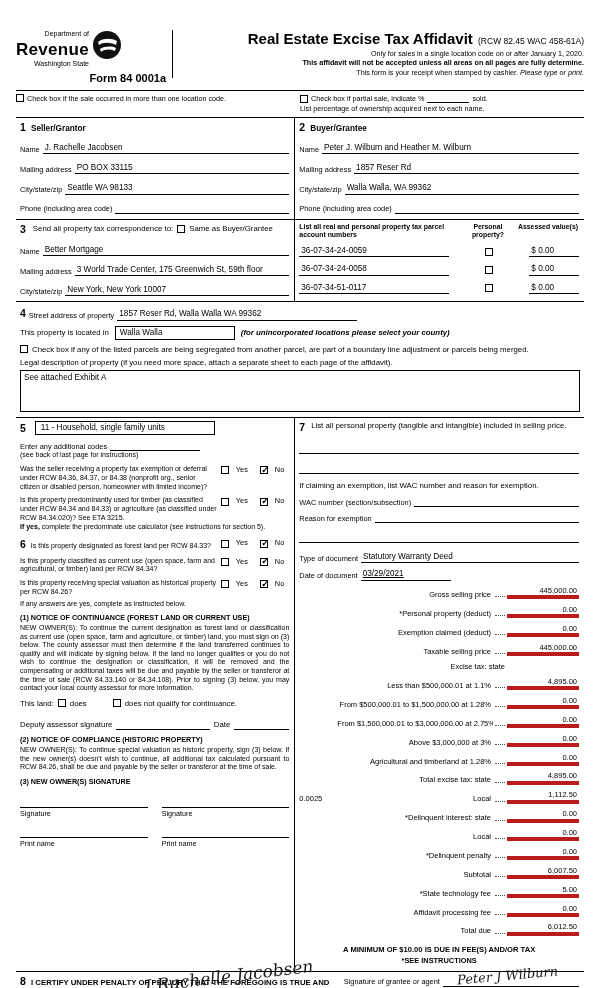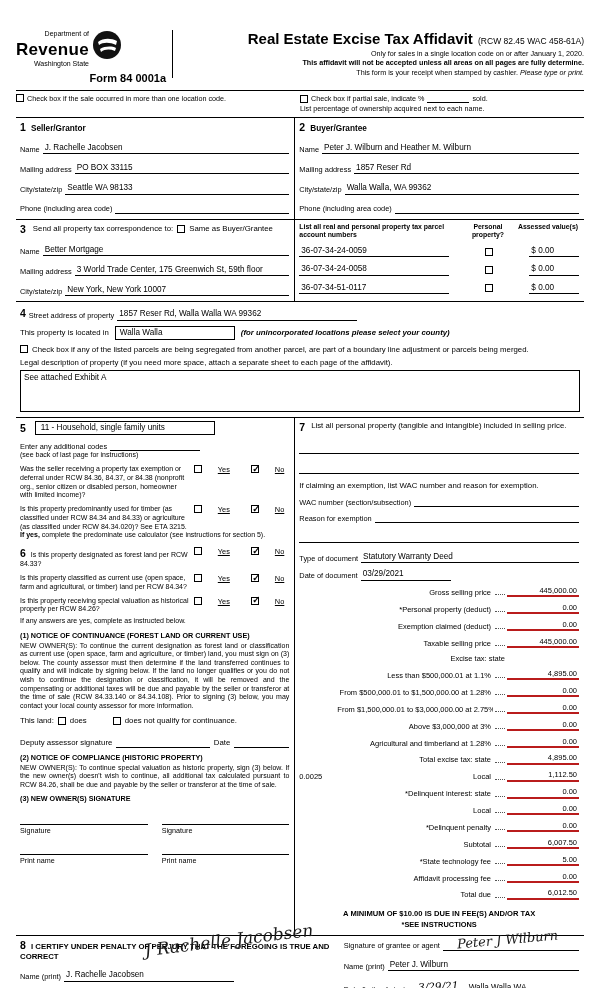--- a/index.html
+++ b/index.html
@@ -30,21 +30,21 @@
   .secnum { font-weight:bold; font-size:10.5px; margin-right:3px; }
   .sectitle { font-weight:bold; font-size:8.2px; }
   .cols { display:flex; }
   .sec { border-top:1px solid #000; }
   .col { padding:3px 5px 5px 4px; }
   .col.vline { border-left:1px solid #000; }
   .field { display:flex; align-items:flex-end; margin-top:9px; }
   .field .flabel { white-space:nowrap; margin-right:3px; font-size:7.4px; }
   .fill { flex:1; border-bottom:1px solid #000; min-height:10px; font-size:8.2px; padding:0 2px; }
   .blankline { border-bottom:1px solid #000; min-height:11px; margin-top:9px; }
-  .yn { display:flex; align-items:flex-start; gap:16px; flex:none; margin-left:4px;text-decoration:underline; }
+  .yn { display:flex; align-items:flex-end; gap:7px; flex:none; margin-left:4px; }
   .yn .ynlabel { font-size:7.4px; margin-right:5px; }
   .qrow { display:flex; align-items:flex-start; margin-top:5px; }
   .qtext { flex:1; }
   i.note { font-style:italic; }
 
   
   .chkrow { display:flex; font-size:7.2px; padding:3px 0 4px 0; }
   .chk-left { width:50%; display:flex; gap:3px; align-items:flex-start; }
   .chk-right { width:50%; }
   .chk-right .l1 { display:flex; gap:3px; align-items:flex-end; }
@@ -78,21 +78,21 @@
   .sig2col { display:flex; gap:14px; margin-top:12px; }
   .sigcell { flex:1; }
   .siglabel { font-size:7.2px; margin-top:1px; }
   .sigline { border-bottom:1px solid #000; min-height:10px; }
 
   
   .taxrow { display:flex; align-items:flex-end; margin-top:5.5px; font-size:7.5px; }
   .tprefix { width:38px; flex:none; }
   .tlabel { flex:1; text-align:right; padding-right:2px; white-space:nowrap; overflow:hidden; }
   .leader { width:10px; border-bottom:1px dotted #555; margin:0 2px 2px 2px; flex:none; }
-  .tval { width:72px; flex:none; text-align:right; border-bottom:2px solid #b91c1c; padding:0 2px; min-height:10px; }
+  .tval { width:72px; flex:none; text-align:right; border-bottom:4px solid #b91c1c; padding:0 2px; min-height:10px; }
   .taxrow.novalue .tval { border-bottom:none; }
   .minline { font-weight:bold; text-align:center; font-size:7.6px; margin-top:9px; }
   .seeinst { font-weight:bold; text-align:center; font-size:7.4px; margin-top:2px; }
 
   
   .s8 { position:relative; }
   .s8 .col { padding-bottom:3px; }
   .certify { font-weight:bold; font-size:7.8px; }
   .handwrite { font-family:"DejaVu Serif", serif; font-style:italic; }
   .sig-grantor { position:absolute; left:128px; top:-6px; font-size:17px; transform:rotate(-7deg);
@@ -384,21 +384,21 @@
         <span class="fill"></span>
       </div>
       <div class="blankline"></div>
 
       <div class="field" style="margin-top:9px;">
         <span class="flabel">Type of document</span>
         <span class="fill">Statutory Warranty Deed</span>
       </div>
       <div class="field" style="margin-top:6px;">
         <span class="flabel">Date of document</span>
-        <span class="fill" style="max-width:90px;">03/29/2021</span>
+        <span class="fill" style="max-width:90px;text-decoration:underline;">03/29/2021</span>
       </div>
 
       <div class="taxrow">
           <span class="tprefix"></span>
           <span class="tlabel">Gross selling price</span>
           <span class="leader"></span>
           <span class="tval">445,000.00</span>
         </div>
       <div class="taxrow">
           <span class="tprefix"></span>

